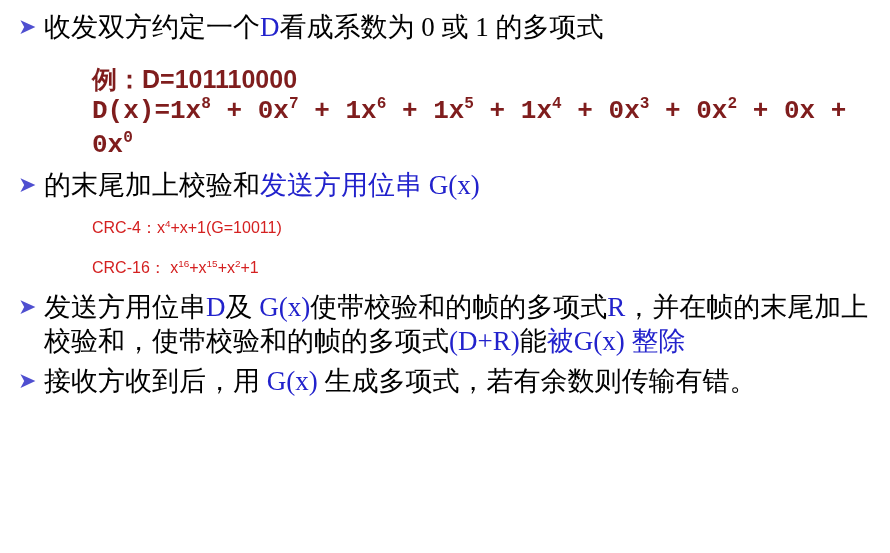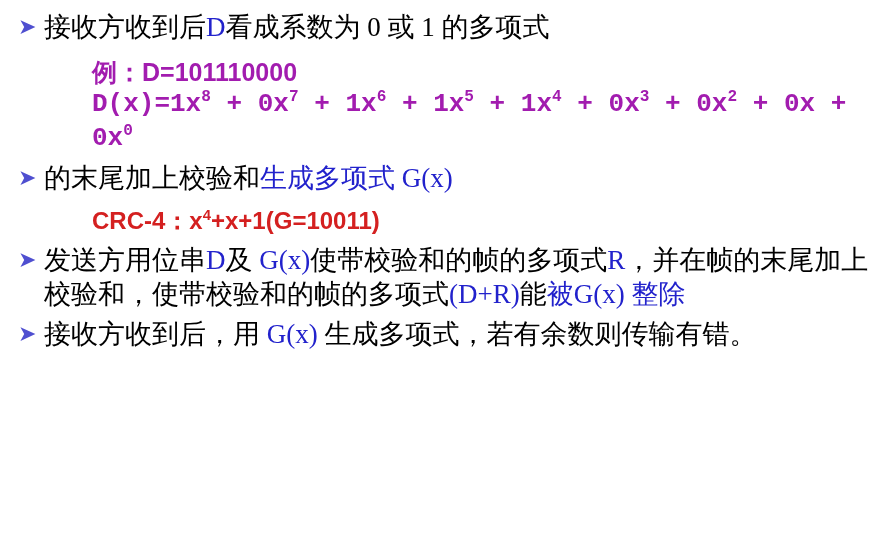--- a/index.html
+++ b/index.html
@@ -41,80 +41,83 @@
     color: #000000;
     flex: 1;
   }
   .blue { color: #2222cc; }
   sup {
     font-size: 0.62em;
     vertical-align: super;
     line-height: 0;
   }
   .example-block {
-    margin: 13px 0 6px 78px;
+    margin: 20px 0 6px 78px;
     font-family: "Liberation Sans", sans-serif;
     font-weight: bold;
-    color: #a21caf;
+    color: #7f1d1d;
   }
   .ex-line1 {
     font-size: 25px;
     line-height: 30px;
   }
   .ex-line2 {
     font-size: 26px;
     line-height: 34px;
     font-family: Liberation Mono, monospace;
   }
   .ex-line3 {
     font-size: 25px;
     line-height: 32px;
     margin-left: 30px;
   }
   .crc-block {
     margin: 6px 0 2px 78px;
     font-family: "Liberation Sans", sans-serif;
-    font-weight: bold;
+    font-weight: normal;
     color: #d42020;
-    font-size: 24px;
+    font-size: 16px;
     line-height: 40px;
   }
   .row-gap-top { margin-top: 6px; }
 </style>
 </head>
 <body>
 
 <div class="slide">
 
   <div class="bullet-row">
     <div class="bullet-marker">➤</div>
     <div class="bullet-text">
-      <span>接收方收到后</span><span class="blue">D</span><span>看成系数为 0 或 1 的多项式</span>
+      <span>收发双方约定一个</span><span class="blue">D</span><span>看成系数为 0 或 1 的多项式</span>
     </div>
   </div>
 
   <div class="example-block">
     <div class="ex-line1">
       <span>例：</span><span>D=101110000</span>
     </div>
     <div class="ex-line2">
       <span>D(x)=</span><span><span>1x</span><sup>8</sup></span><span> + </span><span><span>0x</span><sup>7</sup></span><span> + </span><span><span>1x</span><sup>6</sup></span><span> + </span><span><span>1x</span><sup>5</sup></span><span> + </span><span><span>1x</span><sup>4</sup></span><span> + </span><span><span>0x</span><sup>3</sup></span><span> + </span><span><span>0x</span><sup>2</sup></span><span> + </span><span><span>0x</span></span><span> + </span><span><span>0x</span><sup>0</sup></span>
     </div>
   </div>
 
   <div class="bullet-row">
     <div class="bullet-marker">➤</div>
     <div class="bullet-text">
-      <span>的末尾加上校验和</span><span class="blue">生成多项式 G(x)</span>
+      <span>的末尾加上校验和</span><span class="blue">发送方用位串 G(x)</span>
     </div>
   </div>
 
   <div class="crc-block">
     <div>
       <span>CRC-4：</span><span><span>x</span><sup>4</sup><span>+x+1</span></span><span>(G=10011)</span>
+    </div>
+    <div>
+      <span>CRC-16： </span><span><span>x</span><sup>16</sup></span><span>+</span><span><span>x</span><sup>15</sup></span><span>+</span><span><span>x</span><sup>2</sup></span><span>+1</span>
     </div>
   </div>
 
   <div class="bullet-row">
     <div class="bullet-marker">➤</div>
     <div class="bullet-text">
       <span>发送方用位串</span><span class="blue">D</span><span>及 </span><span class="blue">G(x)</span><span>使带校验和的帧的多项式</span><span class="blue">R</span><span>，并在帧</span><span>的末尾加上校验和，使带校验和的帧的多项式</span><span class="blue">(D+R)</span><span>能</span><span class="blue">被</span><span class="blue">G(x) 整除</span>
     </div>
   </div>
 

